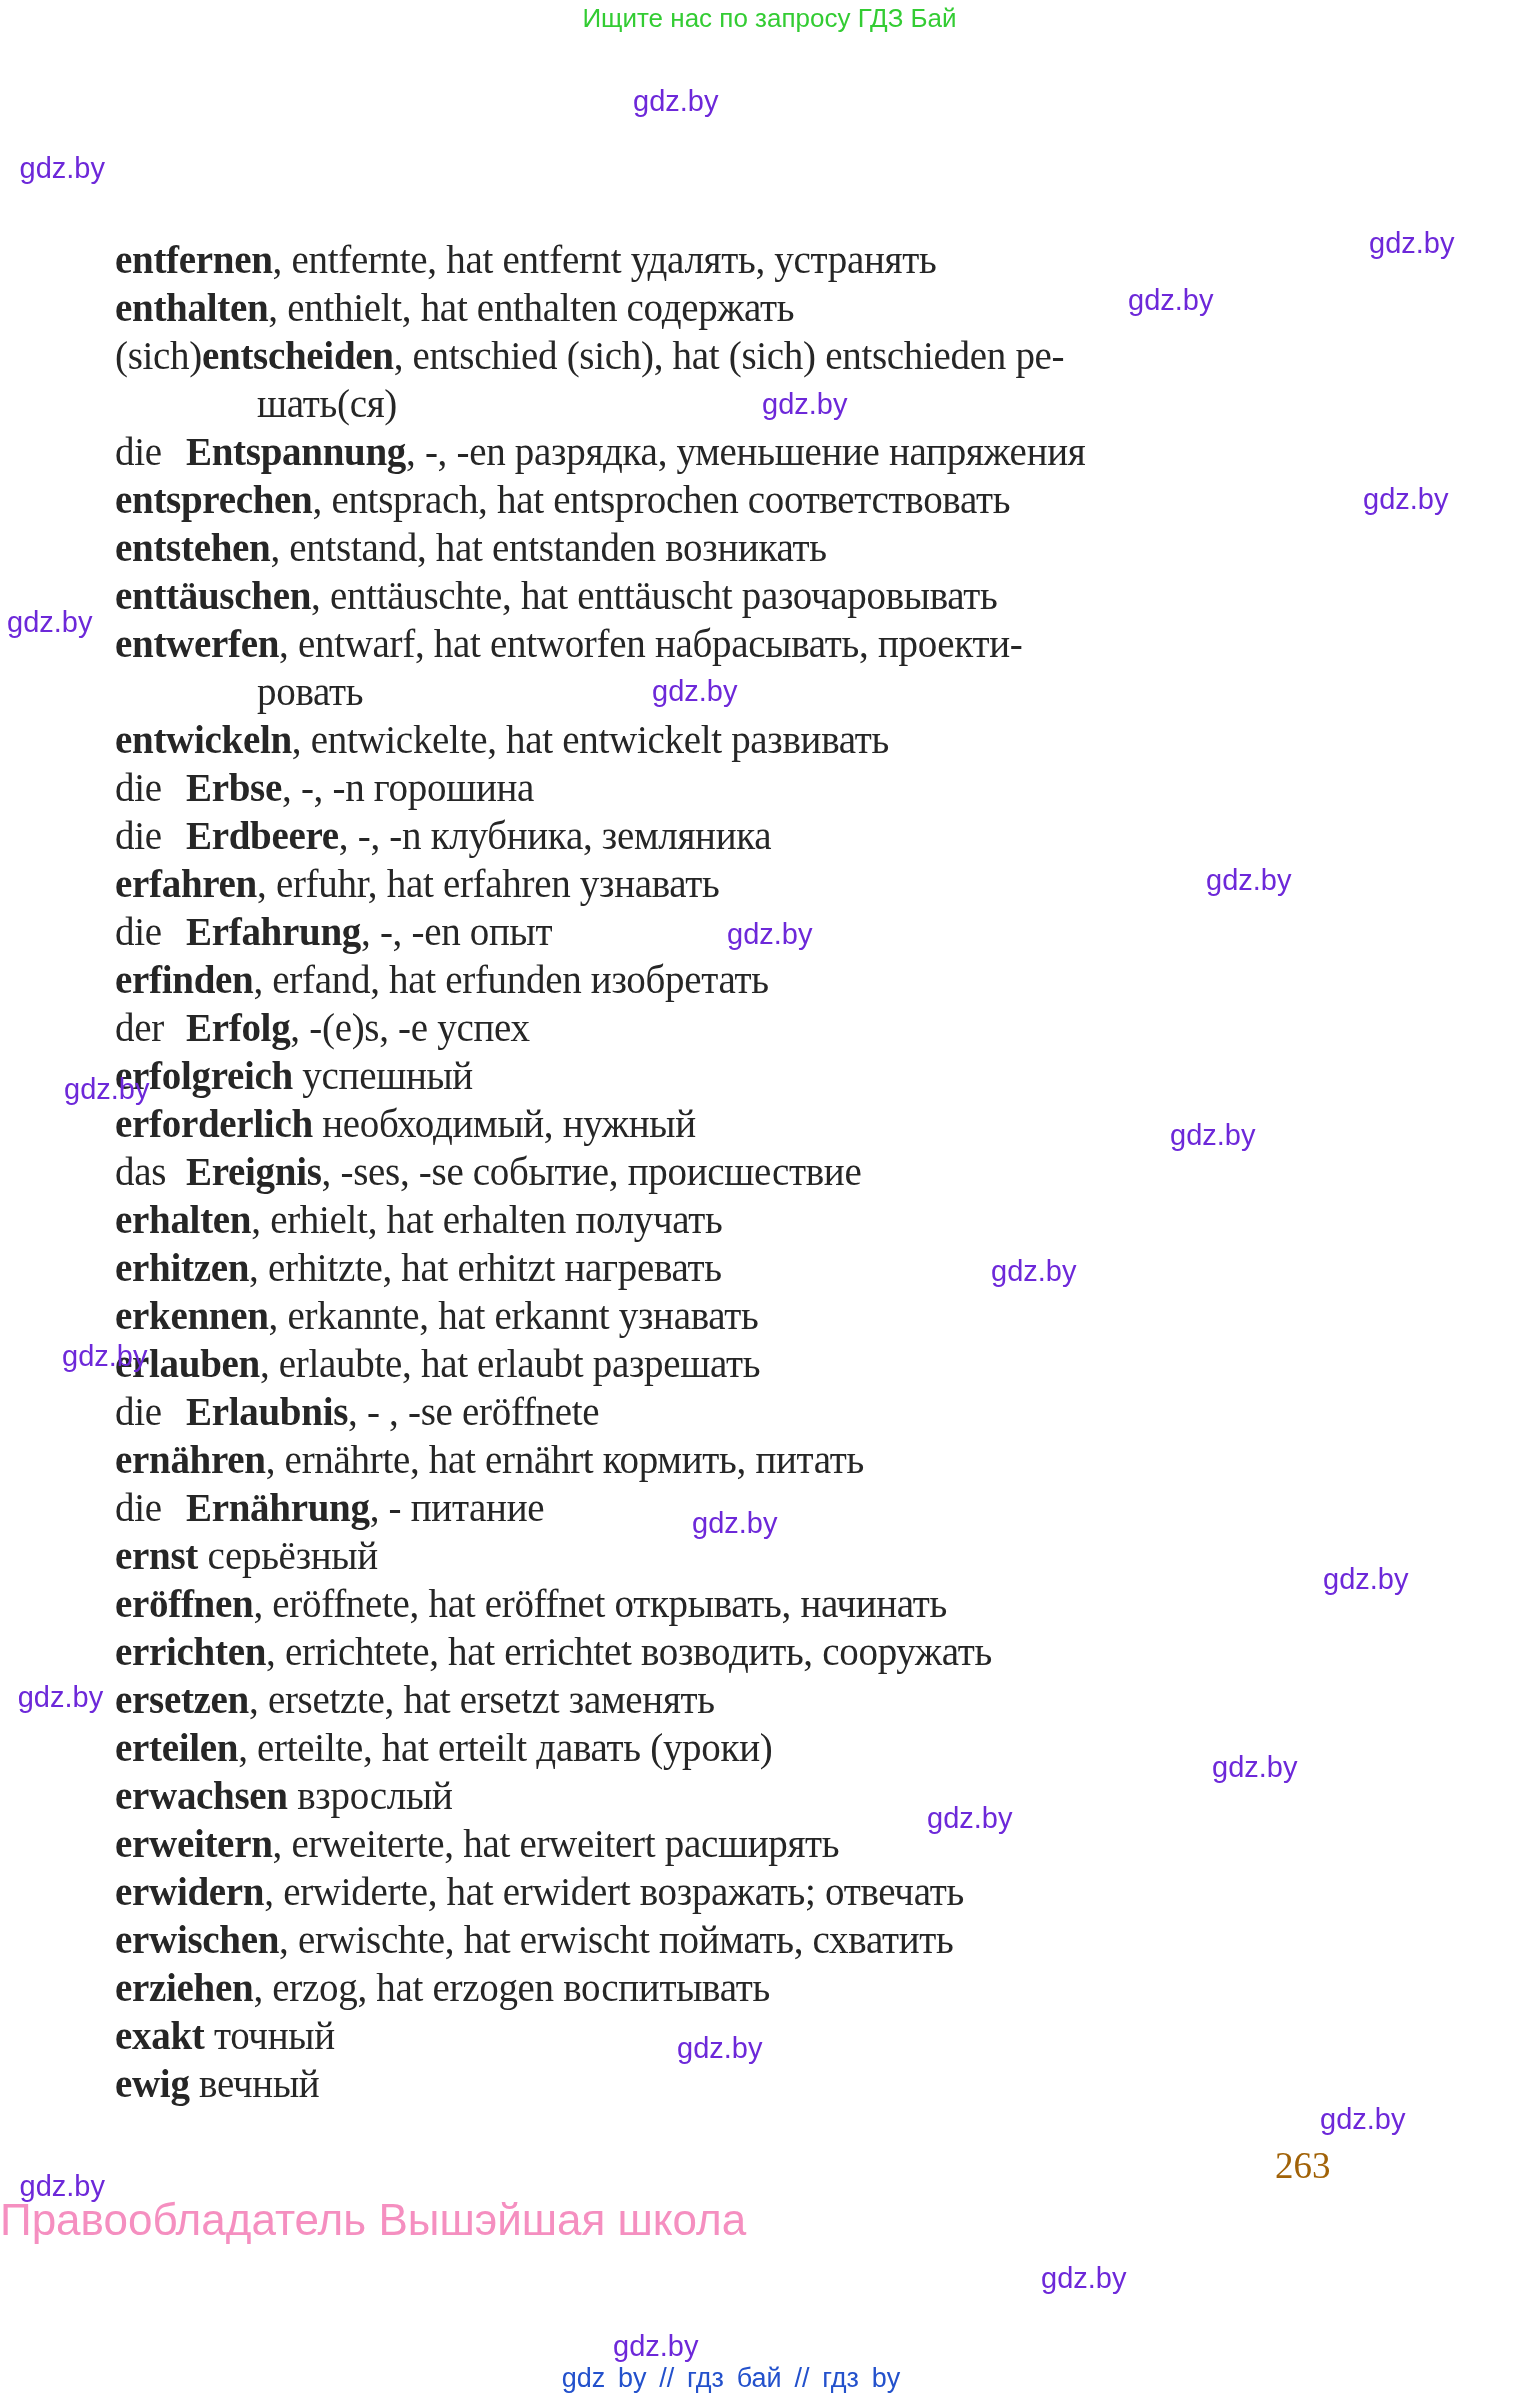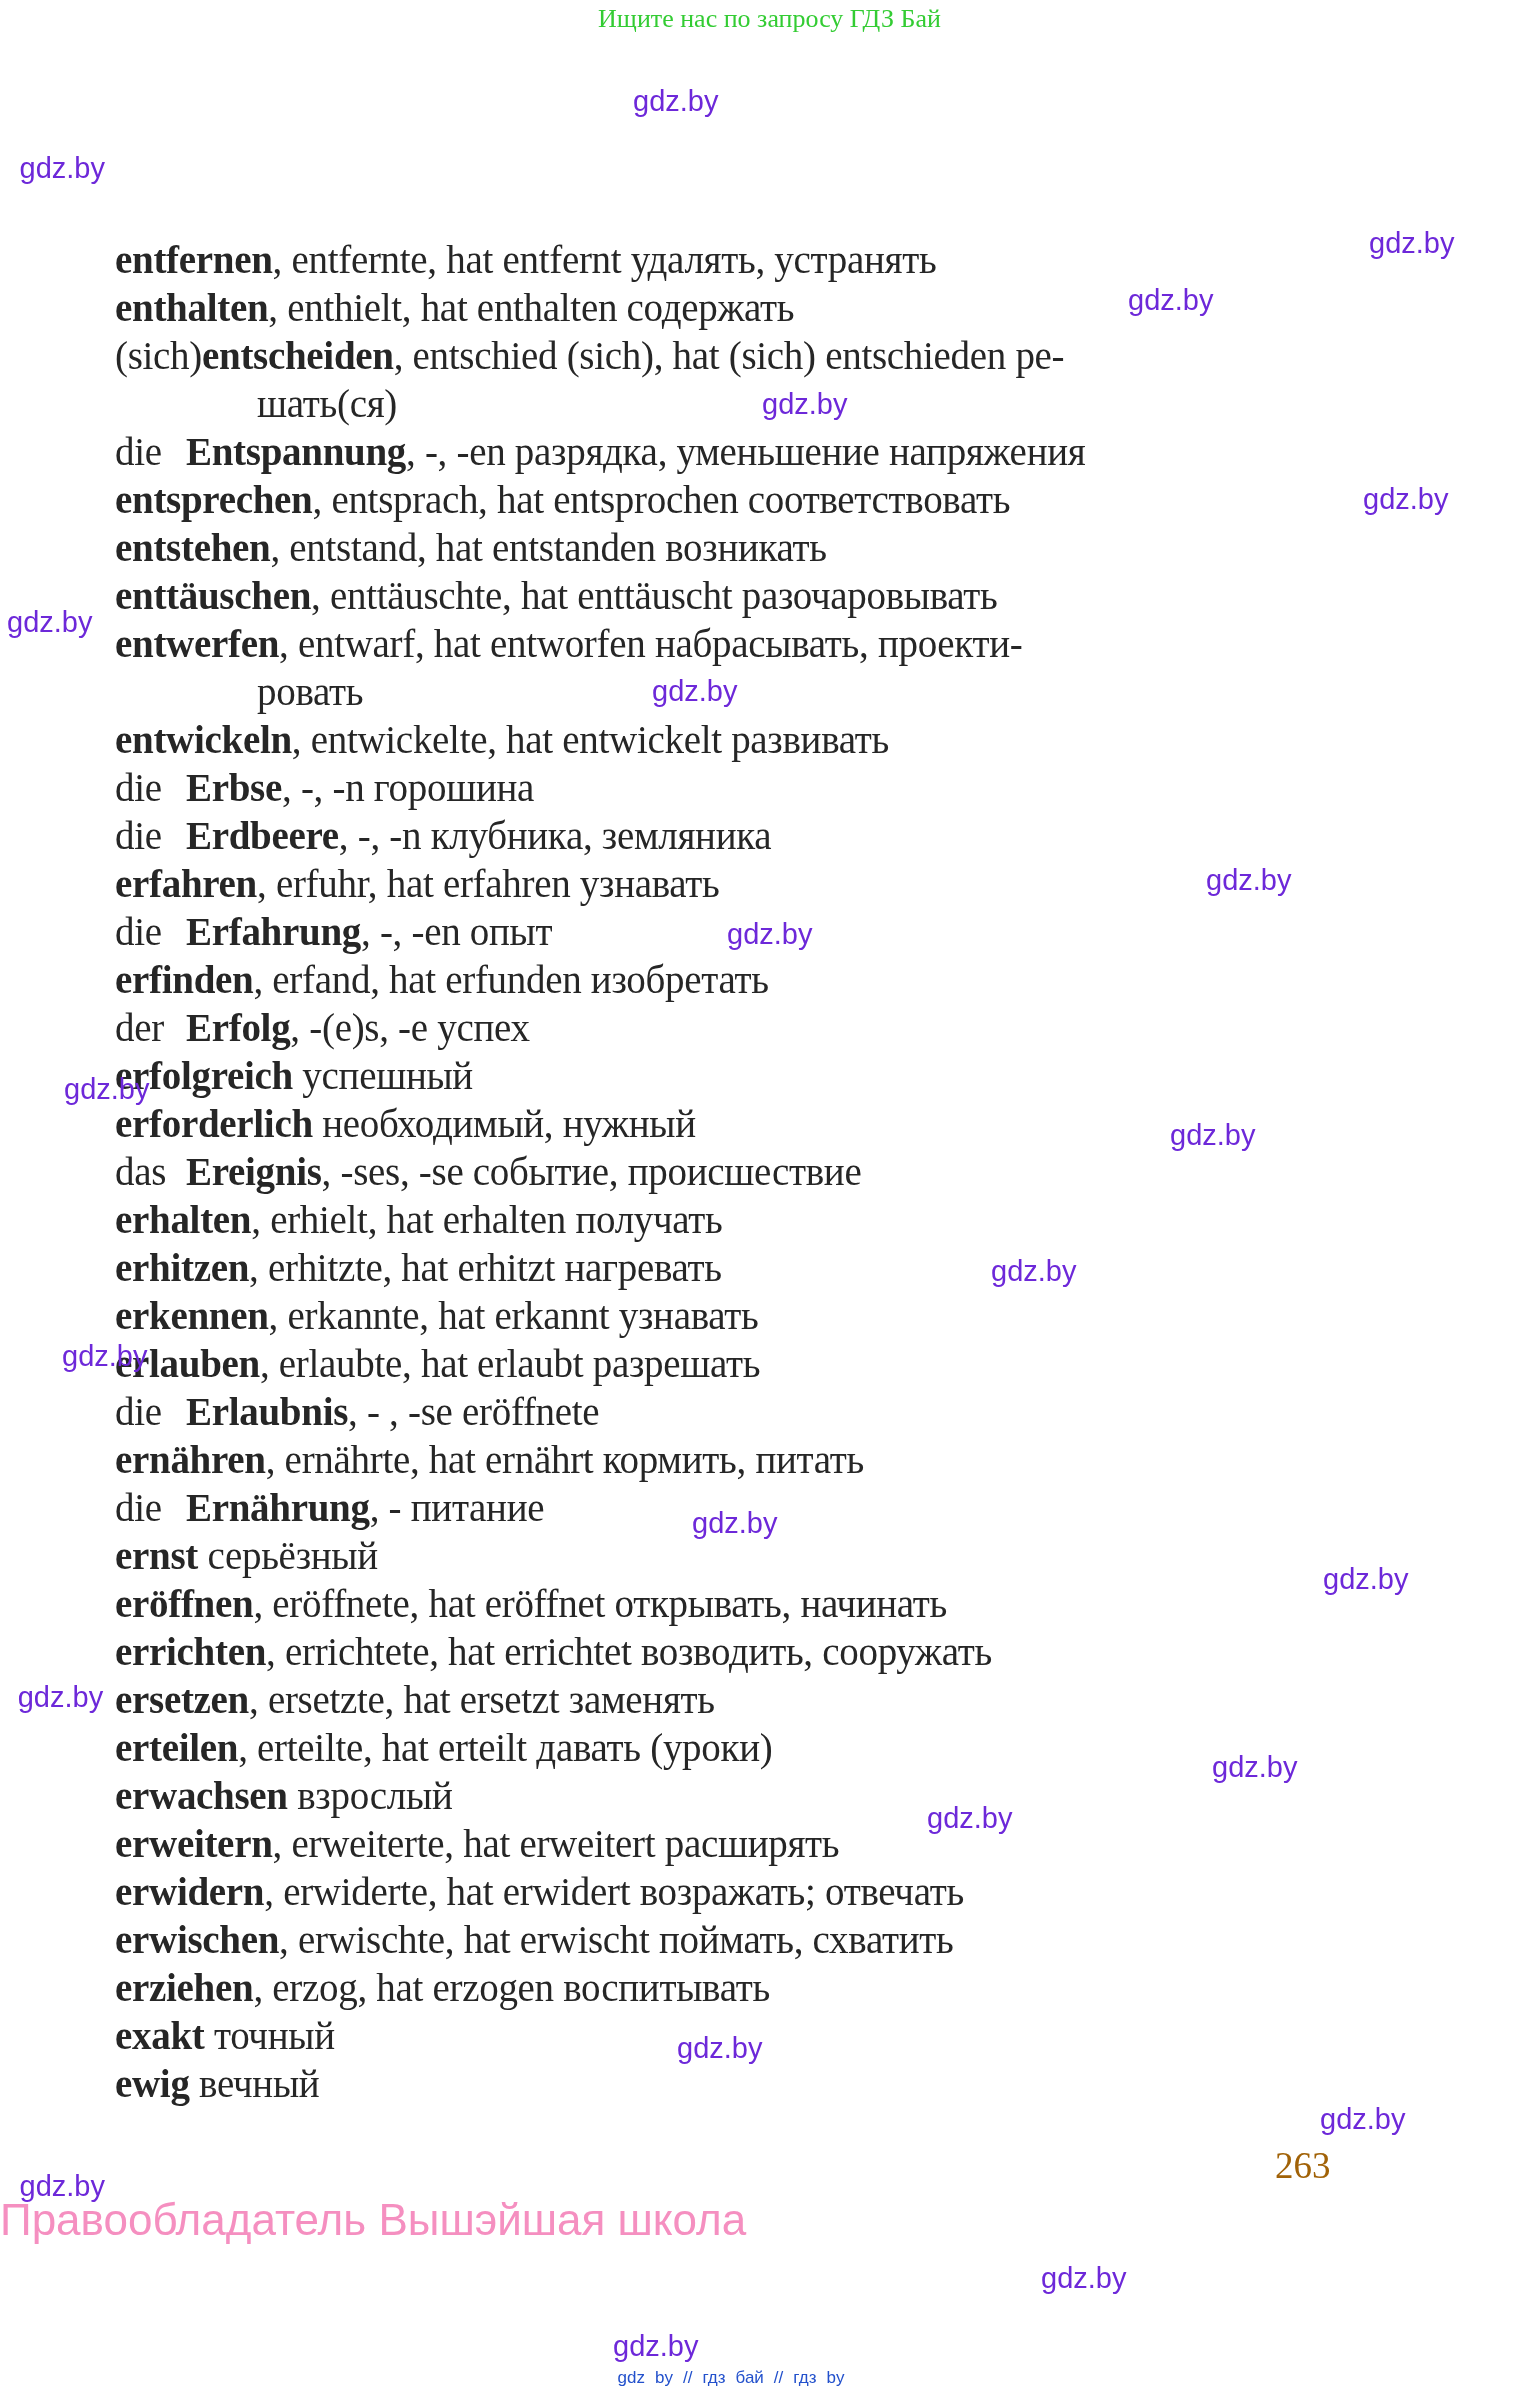--- a/index.html
+++ b/index.html
@@ -56,31 +56,31 @@
     text-align:left;
     font-family:"Liberation Sans","DejaVu Sans",sans-serif;
     font-size:44px;line-height:50px;
     color:#f58fc0;
   }
   
   .links{
     position:absolute;top:2365px;left:0;width:1462px;
     text-align:center;
     font-family:"Liberation Sans","DejaVu Sans",sans-serif;
-    font-size:17px;line-height:26.6px;
+    font-size:27px;line-height:26.6px;
     word-spacing:5.3px;
     color:#2351cc;
   }
 </style>
 </head>
 <body>
 
 <div class="page">
 
-  <div class="promo" style="color: rgb(51, 204, 51); font-family: Liberation Serif, serif;">Ищите нас по запросу ГДЗ Бай</div>
+  <div class="promo" style="color: rgb(51, 204, 51);">Ищите нас по запросу ГДЗ Бай</div>
 
   <div class="vocab">
       <div class="line"><span class="head">entfernen</span><span>, entfernte, hat entfernt удалять, устранять</span></div>
       <div class="line"><span class="head">enthalten</span><span>, enthielt, hat enthalten содержать</span></div>
       <div class="line wa"><span class="article">(sich) </span><span class="head">entscheiden</span><span>, entschied (sich), hat (sich) entschieden ре-</span></div>
       <div class="line cont"><span>шать(ся)</span></div>
       <div class="line wa"><span class="article">die </span><span class="head">Entspannung</span><span>, -, -en разрядка, уменьшение напряжения</span></div>
       <div class="line"><span class="head">entsprechen</span><span>, entsprach, hat entsprochen соответствовать</span></div>
       <div class="line"><span class="head">entstehen</span><span>, entstand, hat entstanden возникать</span></div>
       <div class="line"><span class="head">enttäuschen</span><span>, enttäuschte, hat enttäuscht разочаровывать</span></div>

